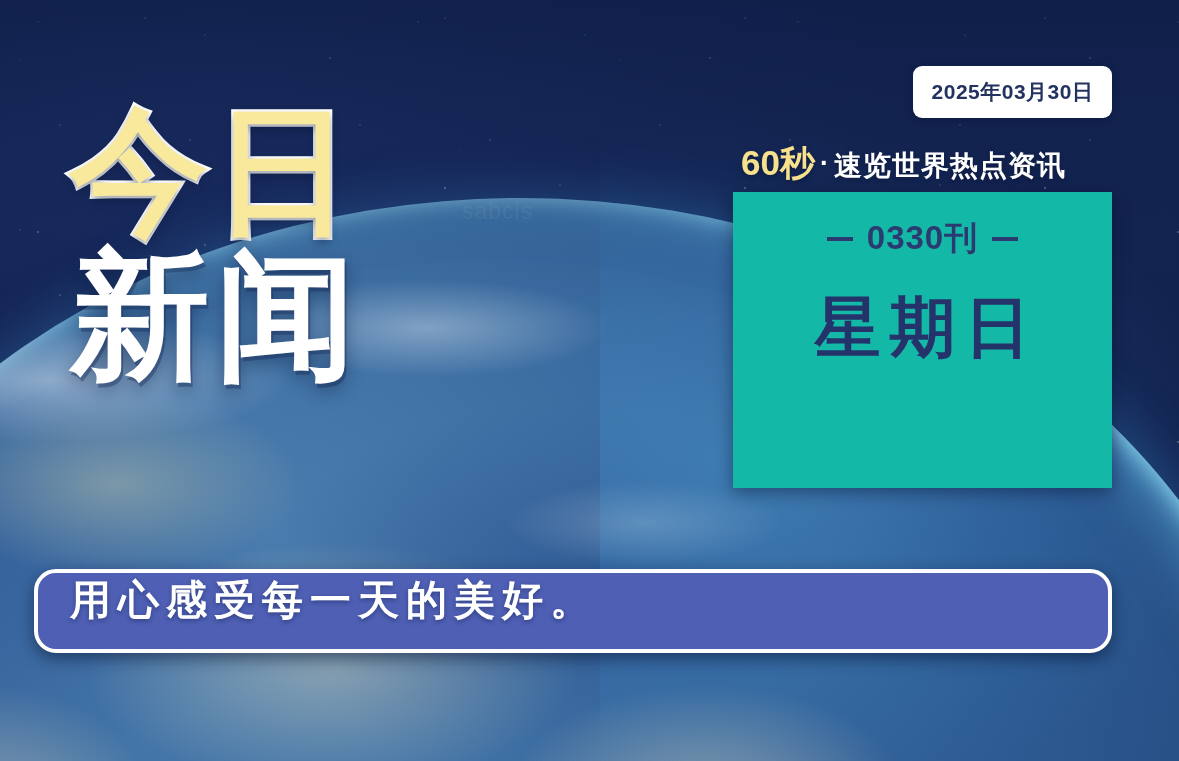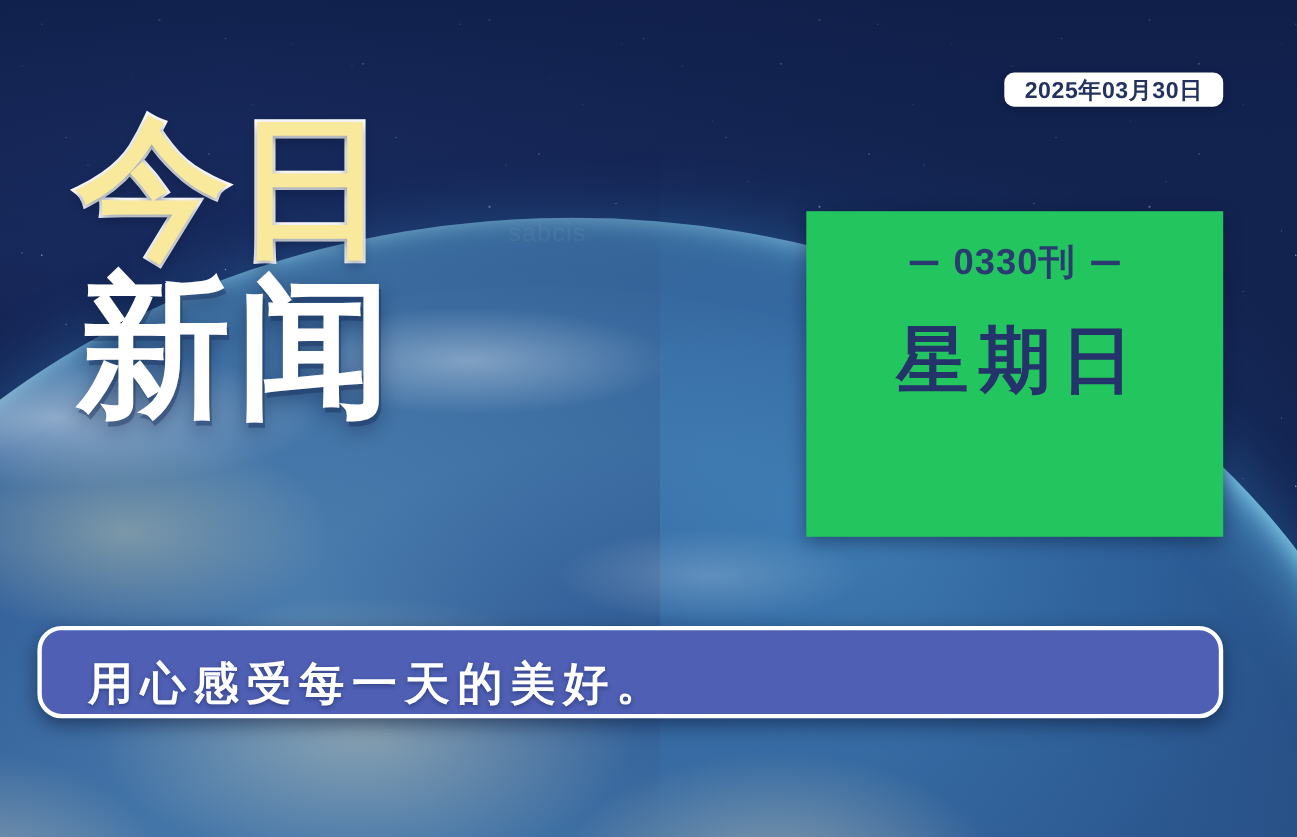--- a/index.html
+++ b/index.html
@@ -164,21 +164,21 @@
       2px 4px 0 rgba(22,40,86,.38),
       0 8px 18px rgba(10,24,58,.42);
   }
 
   
   .date-badge {
     position: absolute;
     left: 913px;
     top: 66px;
     width: 199px;
-    height: 31px;
+    height: 52px;
     background: #ffffff;
     border-radius: 9px;
     display: flex;
     align-items: center;
     justify-content: center;
     box-shadow: 0 2px 7px rgba(6,16,44,.40);
   }
   .date-badge-text {
     font-size: 21px;
     font-weight: 700;
@@ -219,21 +219,21 @@
     letter-spacing: 1px;
     text-shadow: 0 2px 4px rgba(8,18,48,.5);
   }
 
   .info-card {
     position: absolute;
     left: 733px;
     top: 192px;
     width: 379px;
     height: 296px;
-    background: #22c55e;
+    background: #14b8a6;
     box-shadow: 0 4px 16px rgba(5,14,40,.45);
     display: flex;
     flex-direction: column;
     align-items: center;
     justify-content: flex-start;
     padding-top: 16px;
     box-sizing: border-box;
   }
   .issue-row {
     display: flex;
@@ -277,22 +277,22 @@
     position: absolute;
     left: 34px;
     top: 569px;
     width: 1078px;
     height: 84px;
     box-sizing: border-box;
     background: #4e5fb4;
     border: 4px solid #ffffff;
     border-radius: 22px;
     display: flex;
-    align-items: flex-end;
-    padding-left: 42px;
+    align-items: flex-start;
+    padding-left: 32px;
     box-shadow: 0 6px 16px rgba(6,16,46,.5);
   }
   .quote-text {
     font-size: 41px;
     font-weight: 700;
     color: #ffffff;
     letter-spacing: 7px;
     text-shadow: 0 2px 4px rgba(12,24,62,.4);
   }
 </style>
@@ -312,20 +312,25 @@
 
   <div class="title-block">
     <div class="title-line title-jinri">今日</div>
     <div class="title-line title-xinwen">新闻</div>
   </div>
 
   <div class="date-badge">
     <span class="date-badge-text">2025年03月30日</span>
   </div>
 
+  <div class="tagline">
+    <span class="tagline-60">60秒</span>
+    <span class="tagline-dot">·</span>
+    <span class="tagline-sub">速览世界热点资讯</span>
+  </div>
 
   <div class="info-card">
     <div class="issue-row">
       <span class="issue-dash"></span>
       <span class="issue-text">0330刊</span>
       <span class="issue-dash"></span>
     </div>
     <div class="weekday">星期日</div>
   </div>
 

